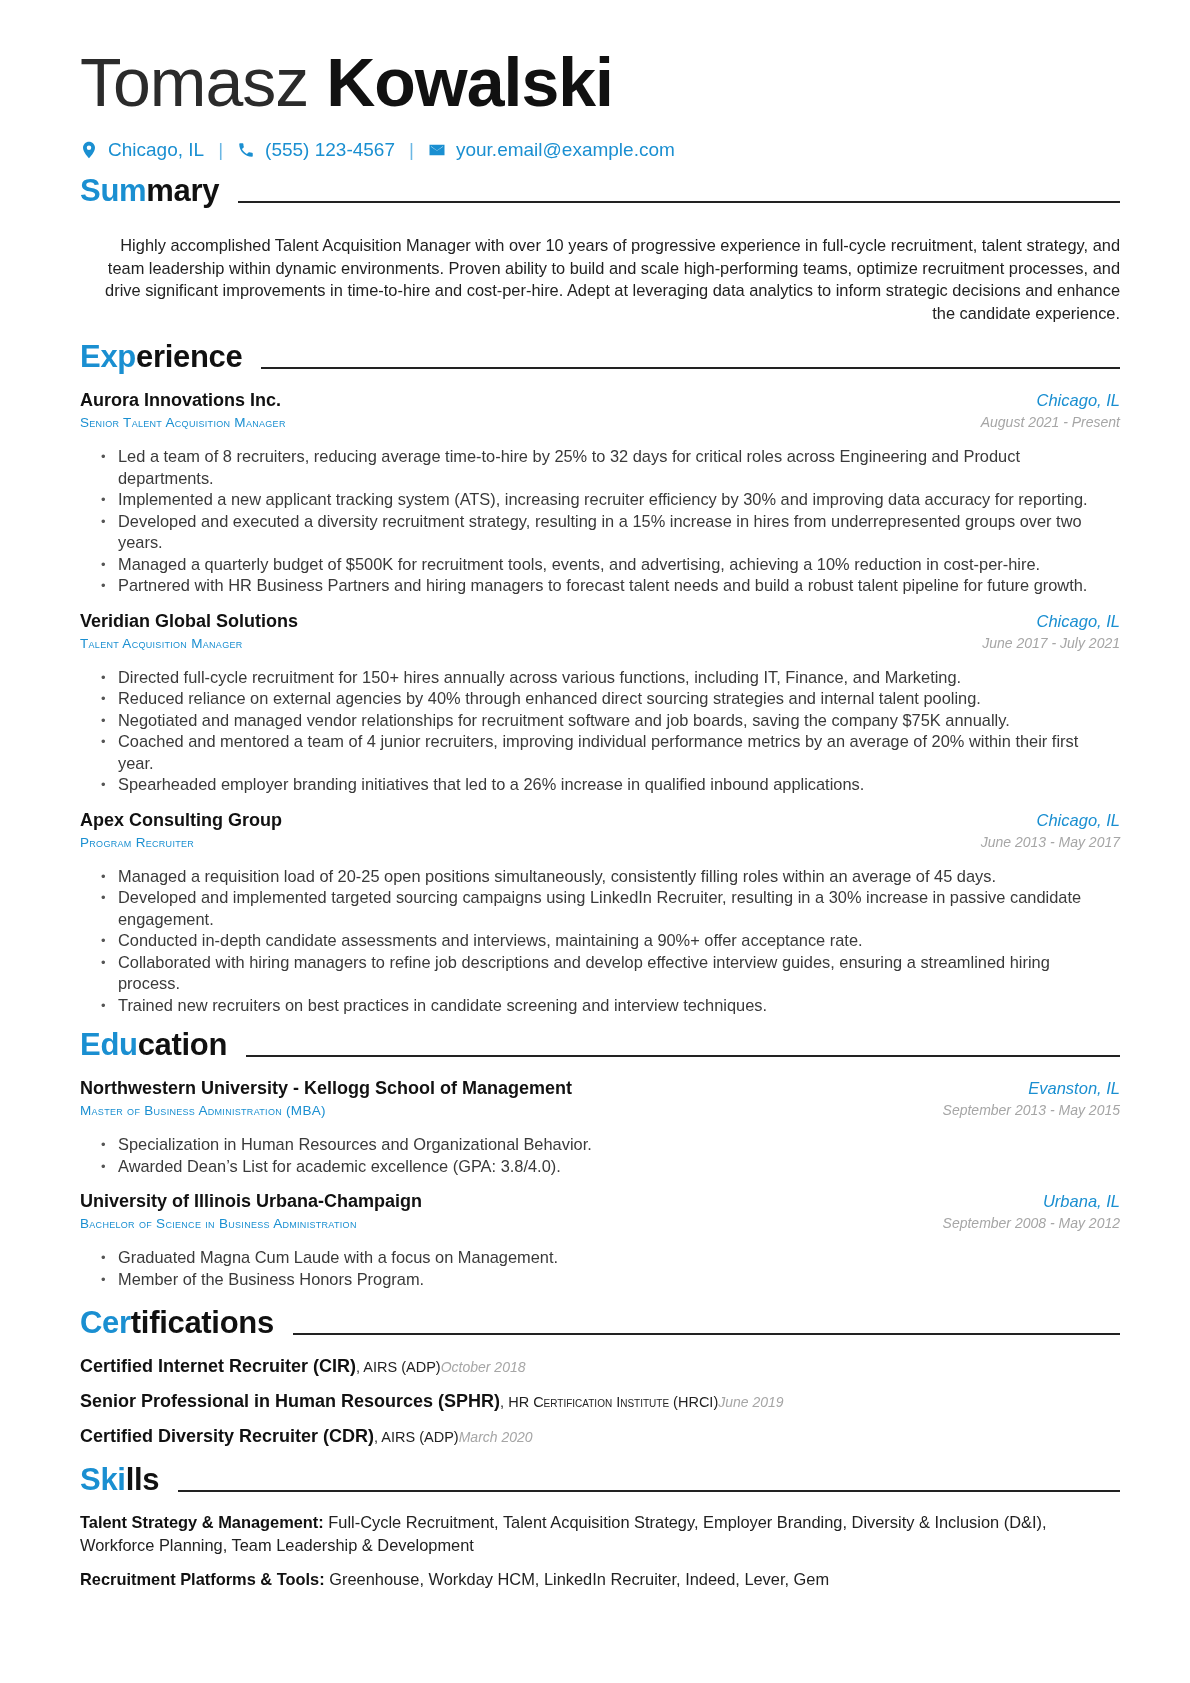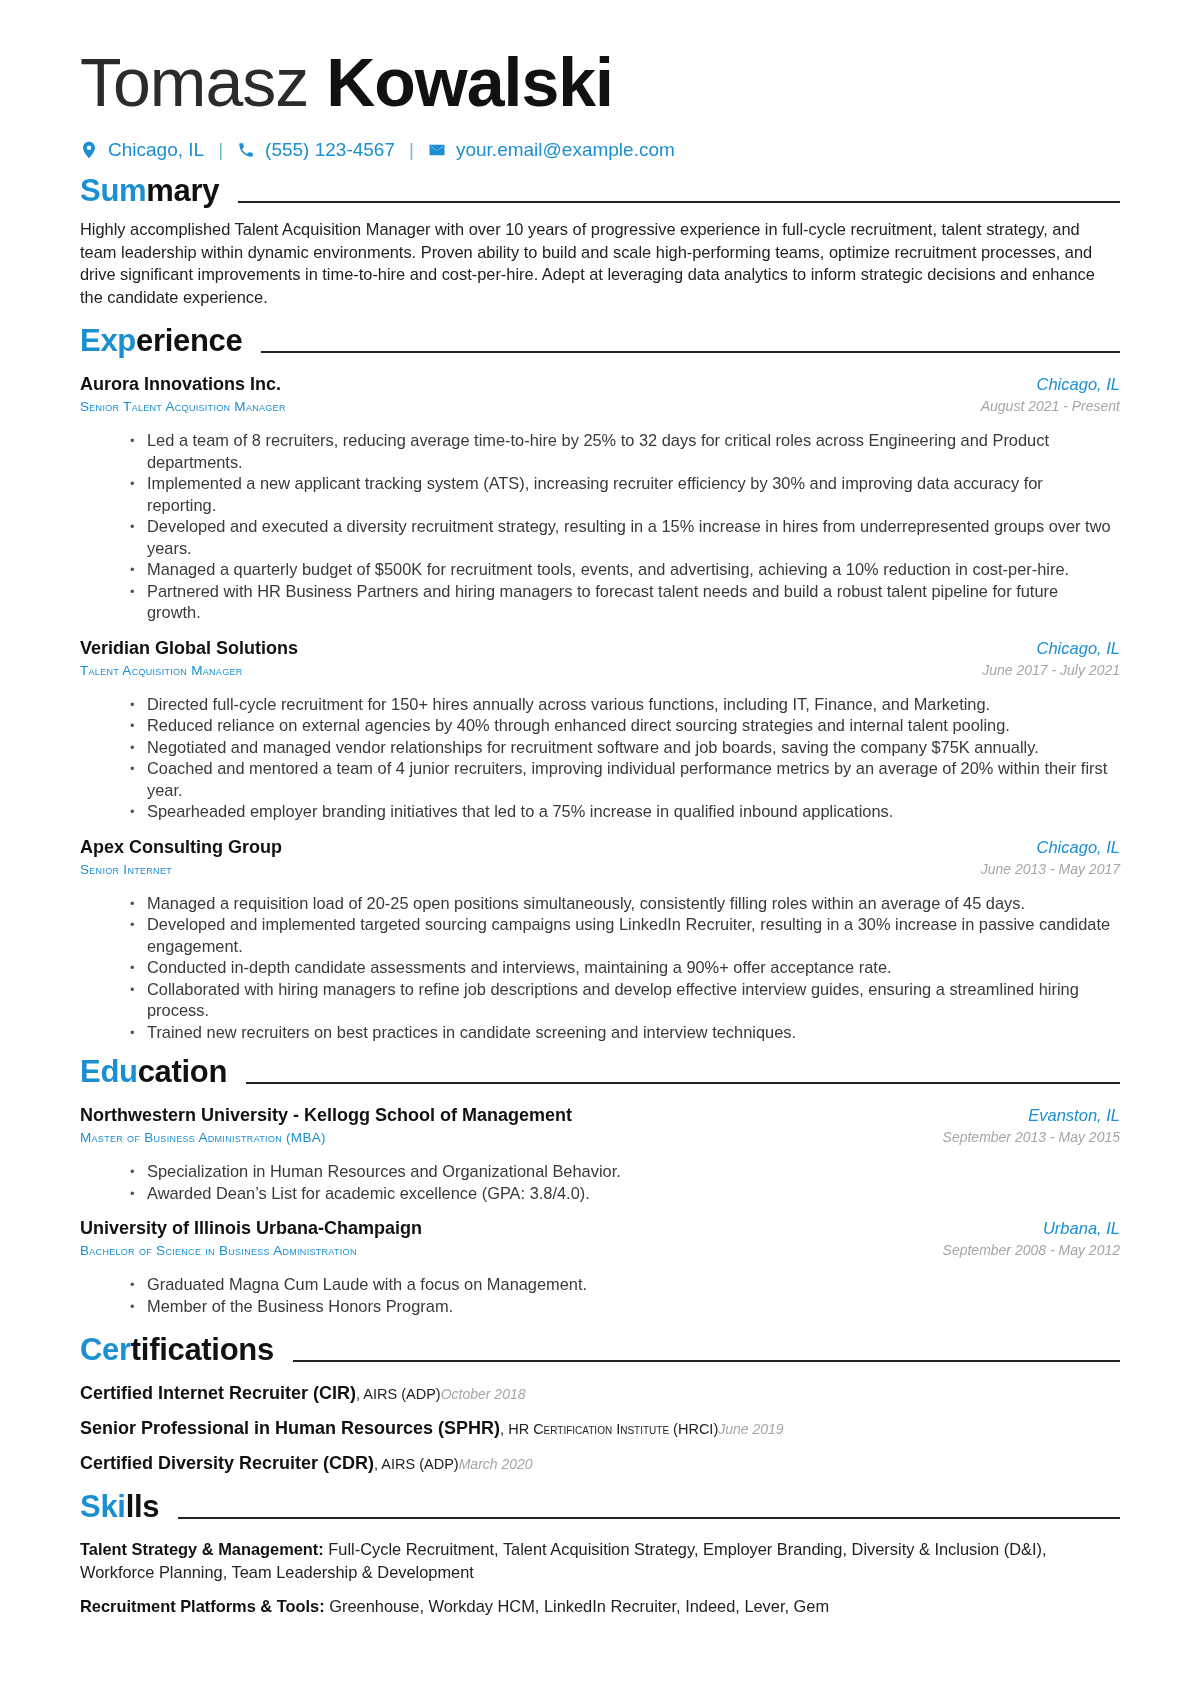--- a/index.html
+++ b/index.html
@@ -21,31 +21,31 @@
   .contact .icon { width: 18px; height: 18px; margin-right: 10px; display: inline-flex; align-items: center; justify-content: center; }
   .contact .icon svg { width: 18px; height: 18px; fill: #1a8fd1; }
   .contact .sep { margin: 0 14px; color: #6bb7e4; }
 
   
   .section-head { display: flex; align-items: flex-end; margin-top: 10px; gap: 13px; }
   .section-head .title { font-size: 31px; font-weight: 700; line-height: 38px; color: #111; white-space: nowrap; letter-spacing: -0.3px; }
   .section-head .title .accent { color: #1a8fd1; }
   .section-head .rule { flex: 1; border-bottom: 2.5px solid #222; margin-left: 6px; margin-bottom: 7px; }
 
-  .summary { font-size: 16.4px; line-height: 22.5px; color: #222; margin-top: 8px; }
+  .summary { font-size: 16.4px; line-height: 22.5px; color: #222; margin-top: 24px; text-align: right; }
 
   
   .entry { margin-top: 12px; }
   .entry-row { display: flex; justify-content: space-between; align-items: baseline; }
   .entry .org { font-size: 18px; font-weight: 700; color: #111; line-height: 24px; }
   .entry .loc { font-size: 16.5px; font-style: italic; color: #1a8fd1; line-height: 24px; }
   .entry .role { font-size: 13.5px; color: #1a8fd1; font-variant: small-caps; letter-spacing: 0.3px; line-height: 20px; text-transform: none; }
   .entry .dates { font-size: 14px; font-style: italic; color: #a6a6a6; line-height: 20px; }
   .bullets { list-style: none; margin-top: 13px; padding-left: 38px; }
-  .bullets li { position: relative; font-size: 16.4px; line-height: 21.5px; color: #3a3a3a; padding-right: 4px; margin-left: 29px; }
+  .bullets li { position: relative; font-size: 16.4px; line-height: 21.5px; color: #3a3a3a; padding-right: 4px; }
   .bullets li::before { content: "•"; position: absolute; left: -17px; top: 0; color: #555; font-size: 13px; }
 
   
   .cert { display: flex; justify-content: flex-start; align-items: baseline; margin-top: 14px; }
   .cert .cname { font-size: 18px; font-weight: 700; color: #111; }
   .cert .issuer { font-size: 14.5px; color: #222; font-variant: small-caps; }
   .cert .cdate { font-size: 14px; font-style: italic; color: #a6a6a6; }
 
   
   .skill { font-size: 16.4px; line-height: 22.5px; color: #222; margin-top: 12px; }
@@ -126,31 +126,31 @@
       </div>
     <div class="entry-row">
         <span class="role">Talent Acquisition Manager</span>
         <span class="dates">June 2017 - July 2021</span>
       </div>
     <ul class="bullets">
       <li>Directed full-cycle recruitment for 150+ hires annually across various functions, including IT, Finance, and Marketing.</li>
       <li>Reduced reliance on external agencies by 40% through enhanced direct sourcing strategies and internal talent pooling.</li>
       <li>Negotiated and managed vendor relationships for recruitment software and job boards, saving the company $75K annually.</li>
       <li>Coached and mentored a team of 4 junior recruiters, improving individual performance metrics by an average of 20% within their first year.</li>
-      <li>Spearheaded employer branding initiatives that led to a 75% increase in qualified inbound applications.</li>
+      <li>Spearheaded employer branding initiatives that led to a 26% increase in qualified inbound applications.</li>
     </ul>
   </div>
 
   <div class="entry">
     <div class="entry-row">
         <span class="org">Apex Consulting Group</span>
         <span class="loc">Chicago, IL</span>
       </div>
     <div class="entry-row">
-        <span class="role">Senior Internet</span>
+        <span class="role">Program Recruiter</span>
         <span class="dates">June 2013 - May 2017</span>
       </div>
     <ul class="bullets">
       <li>Managed a requisition load of 20-25 open positions simultaneously, consistently filling roles within an average of 45 days.</li>
       <li>Developed and implemented targeted sourcing campaigns using LinkedIn Recruiter, resulting in a 30% increase in passive candidate engagement.</li>
       <li>Conducted in-depth candidate assessments and interviews, maintaining a 90%+ offer acceptance rate.</li>
       <li>Collaborated with hiring managers to refine job descriptions and develop effective interview guides, ensuring a streamlined hiring process.</li>
       <li>Trained new recruiters on best practices in candidate screening and interview techniques.</li>
     </ul>
   </div>

